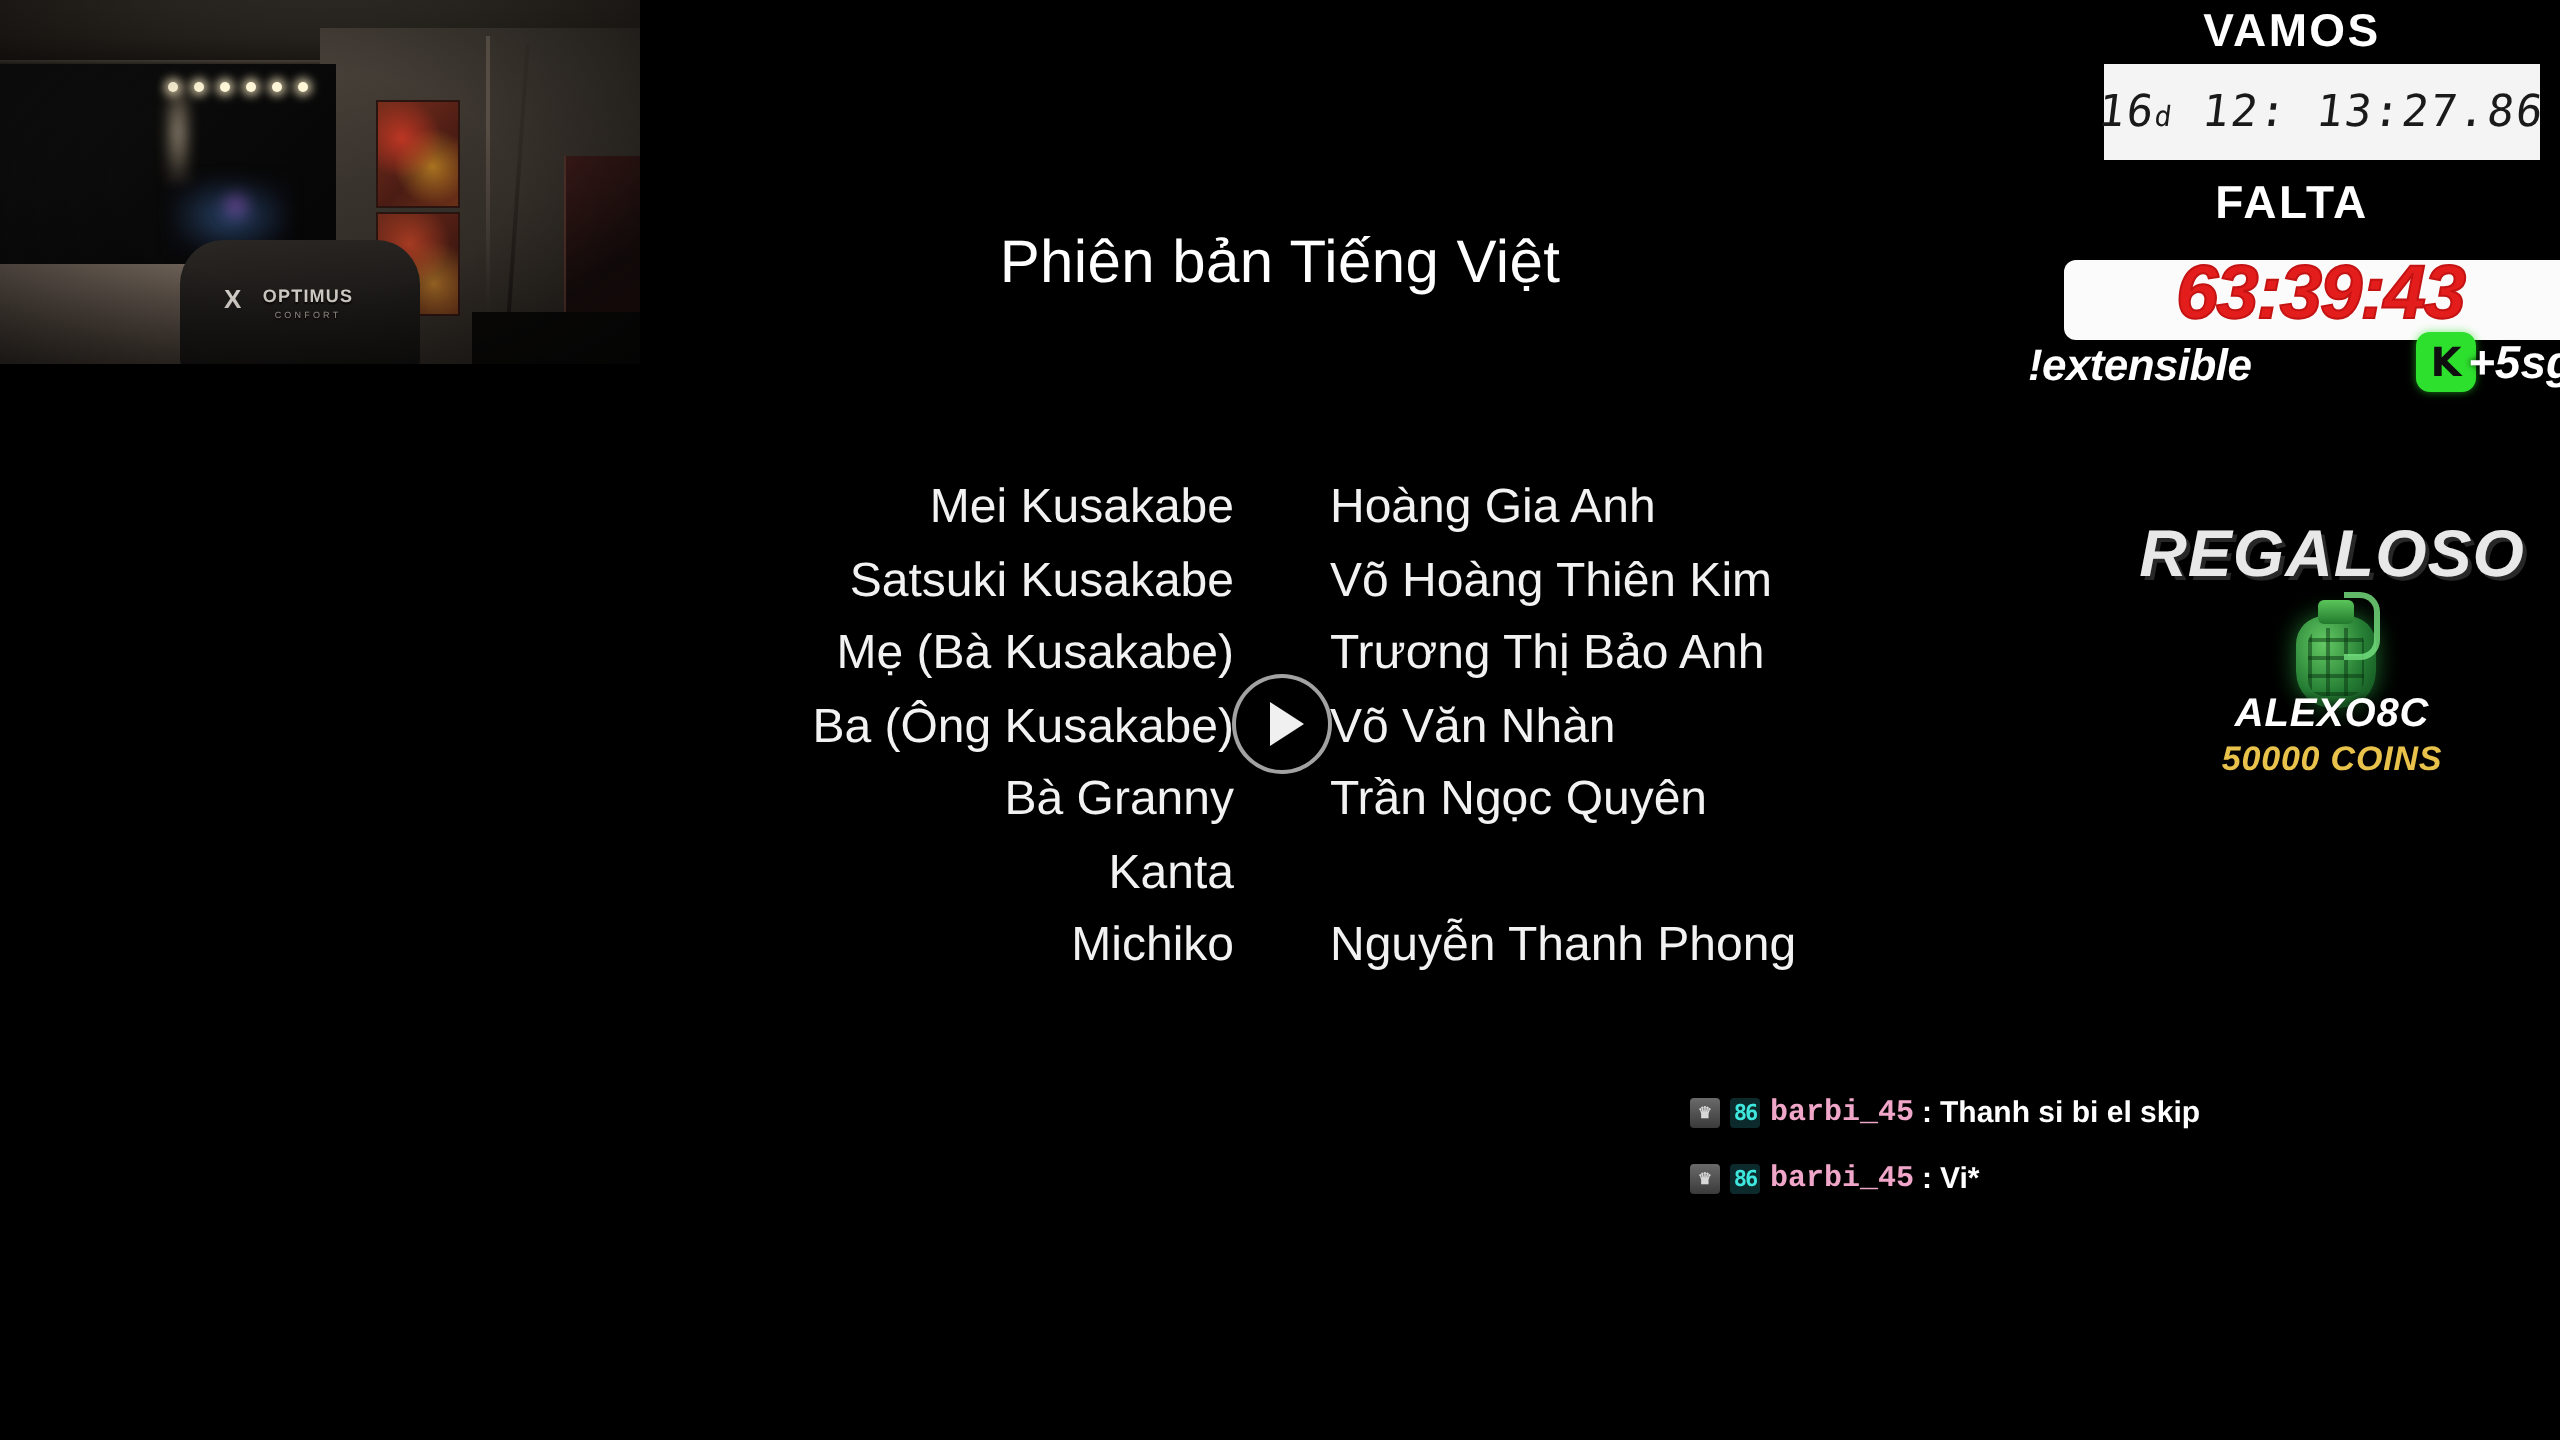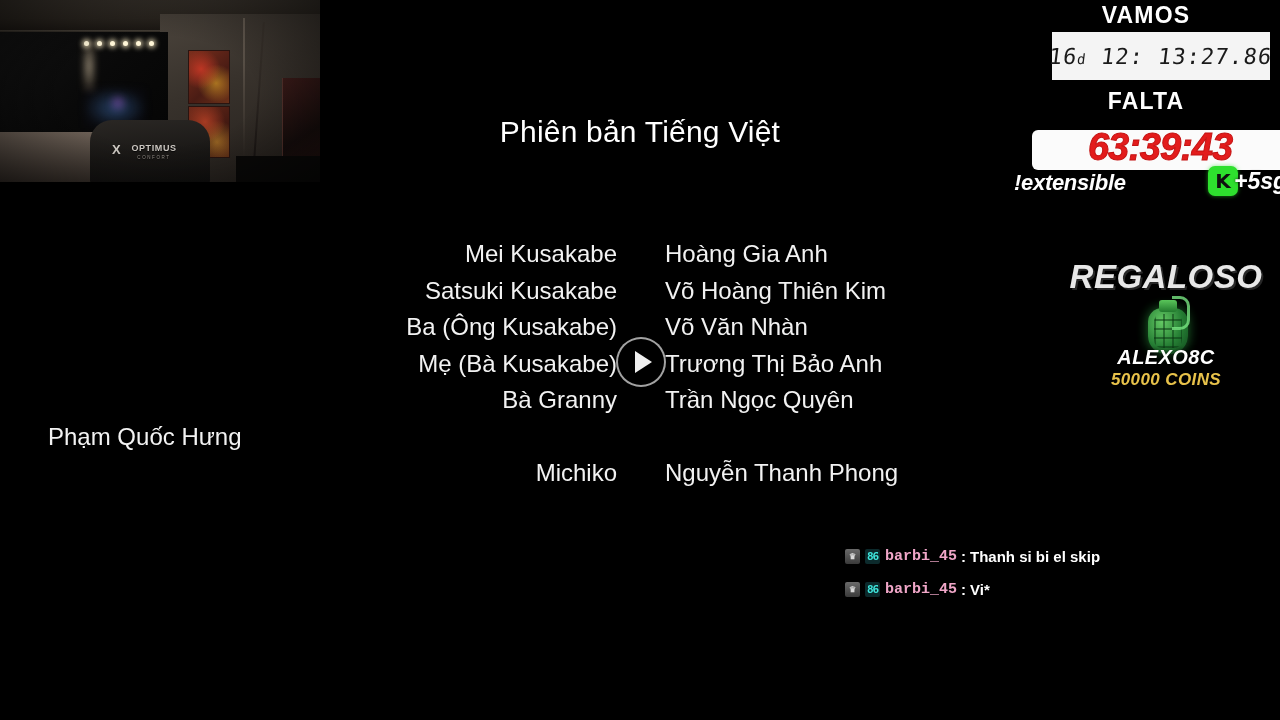--- a/index.html
+++ b/index.html
@@ -356,33 +356,33 @@
   <div id="credits-table">
     <div class="cred-row">
       <div class="cred-role">Mei Kusakabe</div>
       <div class="cred-name">Hoàng Gia Anh</div>
     </div>
     <div class="cred-row">
       <div class="cred-role">Satsuki Kusakabe</div>
       <div class="cred-name">Võ Hoàng Thiên Kim</div>
     </div>
     <div class="cred-row">
+      <div class="cred-role">Mẹ (Bà Kusakabe)</div>
+      <div class="cred-name">Trương Thị Bảo Anh</div>
+    </div>
+    <div class="cred-row">
       <div class="cred-role">Ba (Ông Kusakabe)</div>
       <div class="cred-name">Võ Văn Nhàn</div>
     </div>
     <div class="cred-row">
-      <div class="cred-role">Mẹ (Bà Kusakabe)</div>
-      <div class="cred-name">Trương Thị Bảo Anh</div>
-    </div>
-    <div class="cred-row">
       <div class="cred-role">Bà Granny</div>
       <div class="cred-name">Trần Ngọc Quyên</div>
     </div>
     <div class="cred-row">
-      <div class="cred-name">Phạm Quốc Hưng</div>
+      <div class="cred-role">Kanta</div>
     </div>
     <div class="cred-row">
       <div class="cred-role">Michiko</div>
       <div class="cred-name">Nguyễn Thanh Phong</div>
     </div>
   </div>
 
   <div id="play-button">
     <div class="tri"></div>
   </div>

